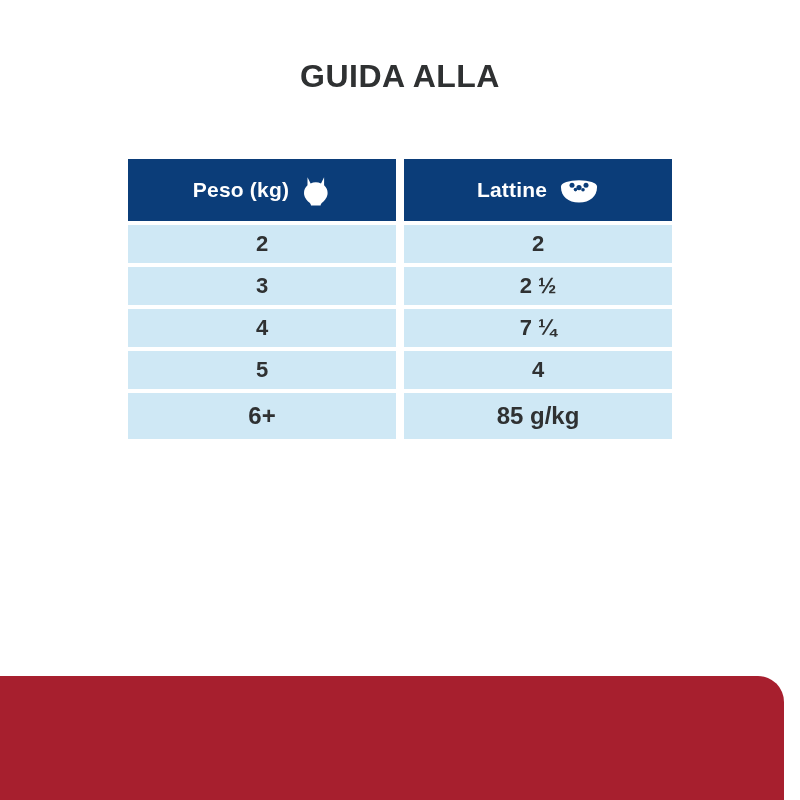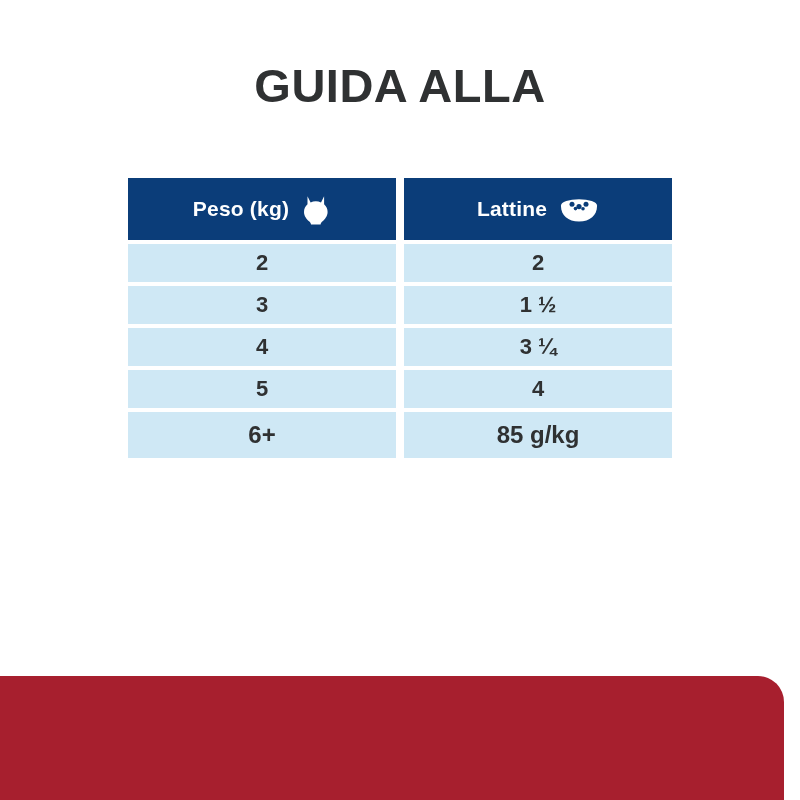--- a/index.html
+++ b/index.html
@@ -22,21 +22,21 @@
     background: #ffffff;
   }
 
   .title-block {
     padding-top: 56px;
     text-align: center;
   }
   .title-line {
     font-family: "Liberation Sans", sans-serif;
     font-weight: bold;
-    font-size: 47px;
+    font-size: 32px;
     letter-spacing: 0.5px;
     color: #2f3132;
     line-height: 1.28;
     text-transform: uppercase;
   }
 
   .table-wrap {
     margin: 0 auto;
     margin-top: 62px;
     width: 544px;
@@ -180,32 +180,32 @@
         </tr>
         <tr class="row-gap">
             <td></td>
             <td></td>
             <td></td>
           </tr>
 
         <tr>
           <td class="body-cell">3</td>
           <td class="col-gap"></td>
-          <td class="body-cell">1 ½</td>
+          <td class="body-cell">2 ½</td>
         </tr>
         <tr class="row-gap">
             <td></td>
             <td></td>
             <td></td>
           </tr>
 
         <tr>
           <td class="body-cell">4</td>
           <td class="col-gap"></td>
-          <td class="body-cell">3 ¼</td>
+          <td class="body-cell">7 ¼</td>
         </tr>
         <tr class="row-gap">
             <td></td>
             <td></td>
             <td></td>
           </tr>
 
         <tr>
           <td class="body-cell">5</td>
           <td class="col-gap"></td>

